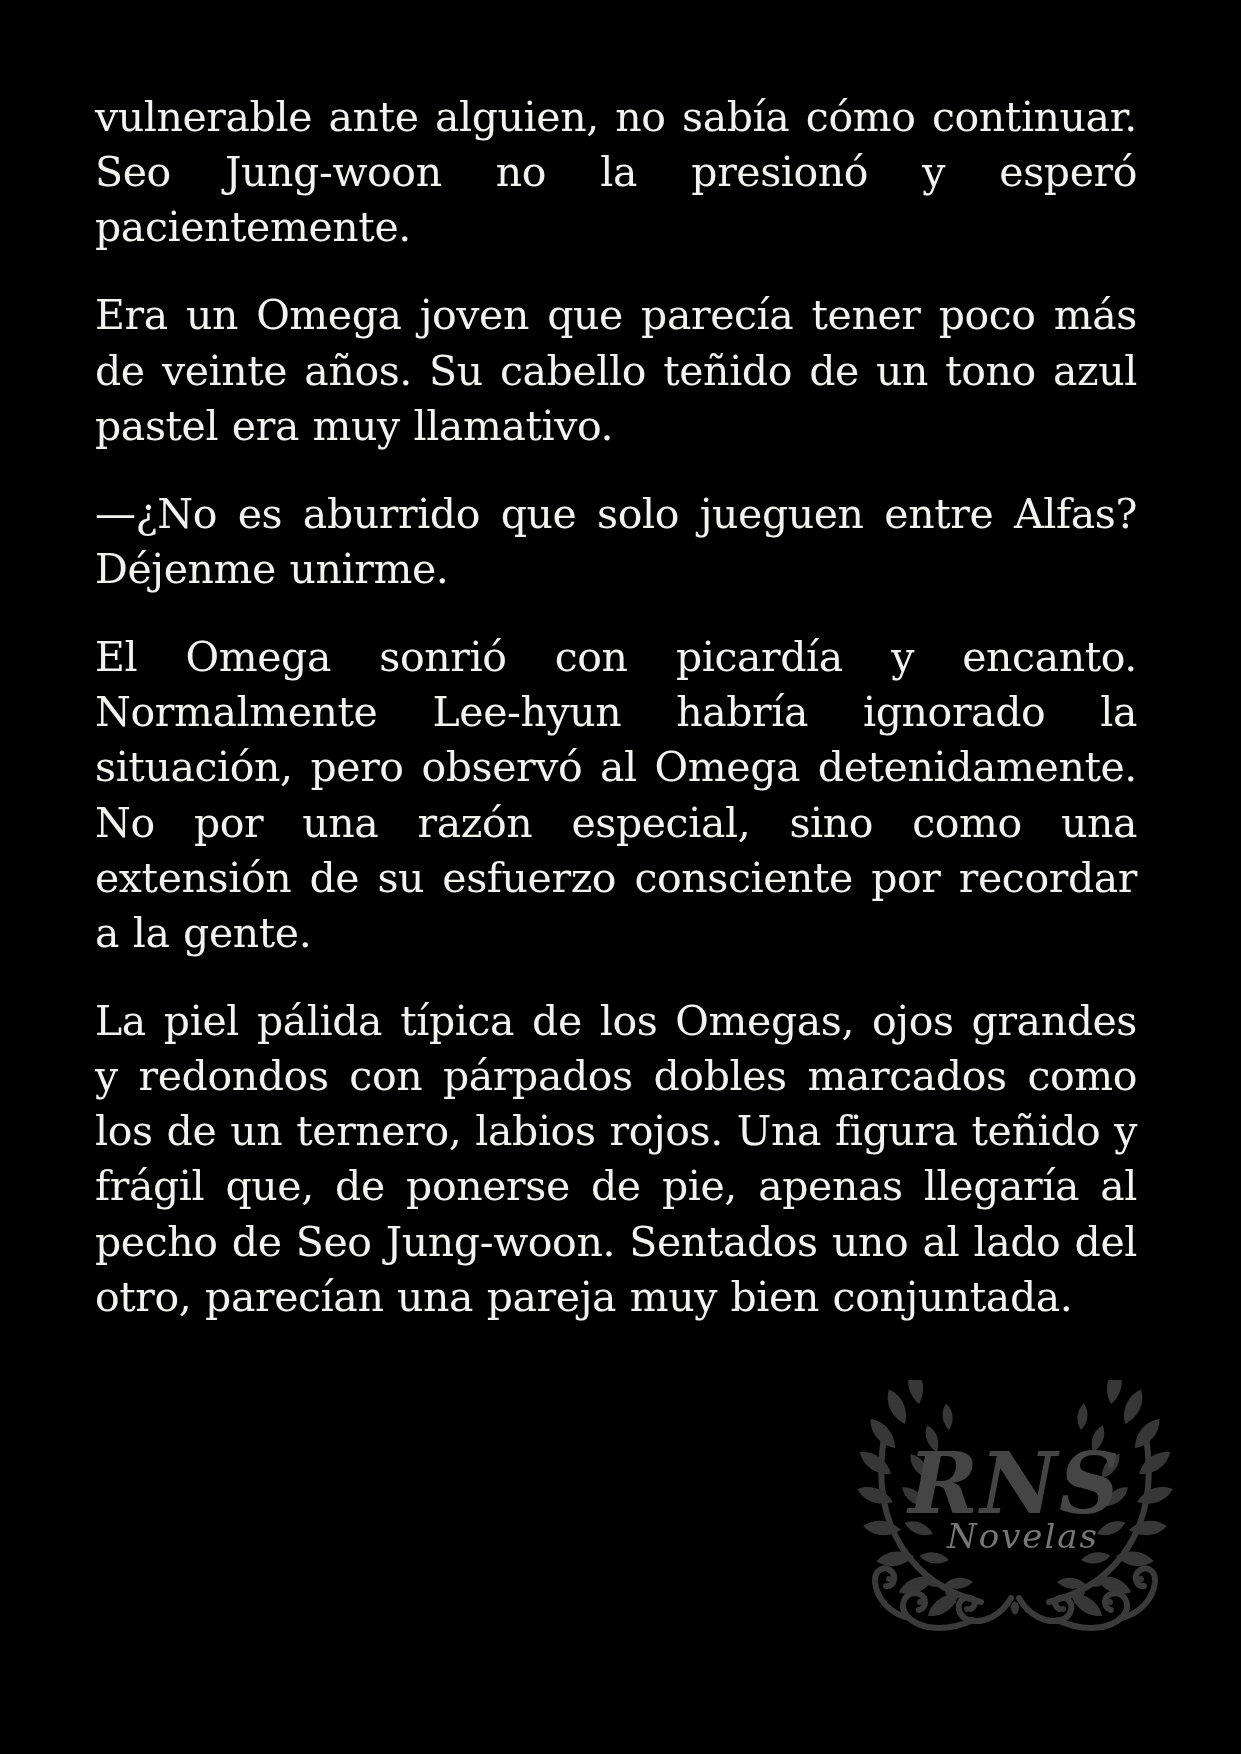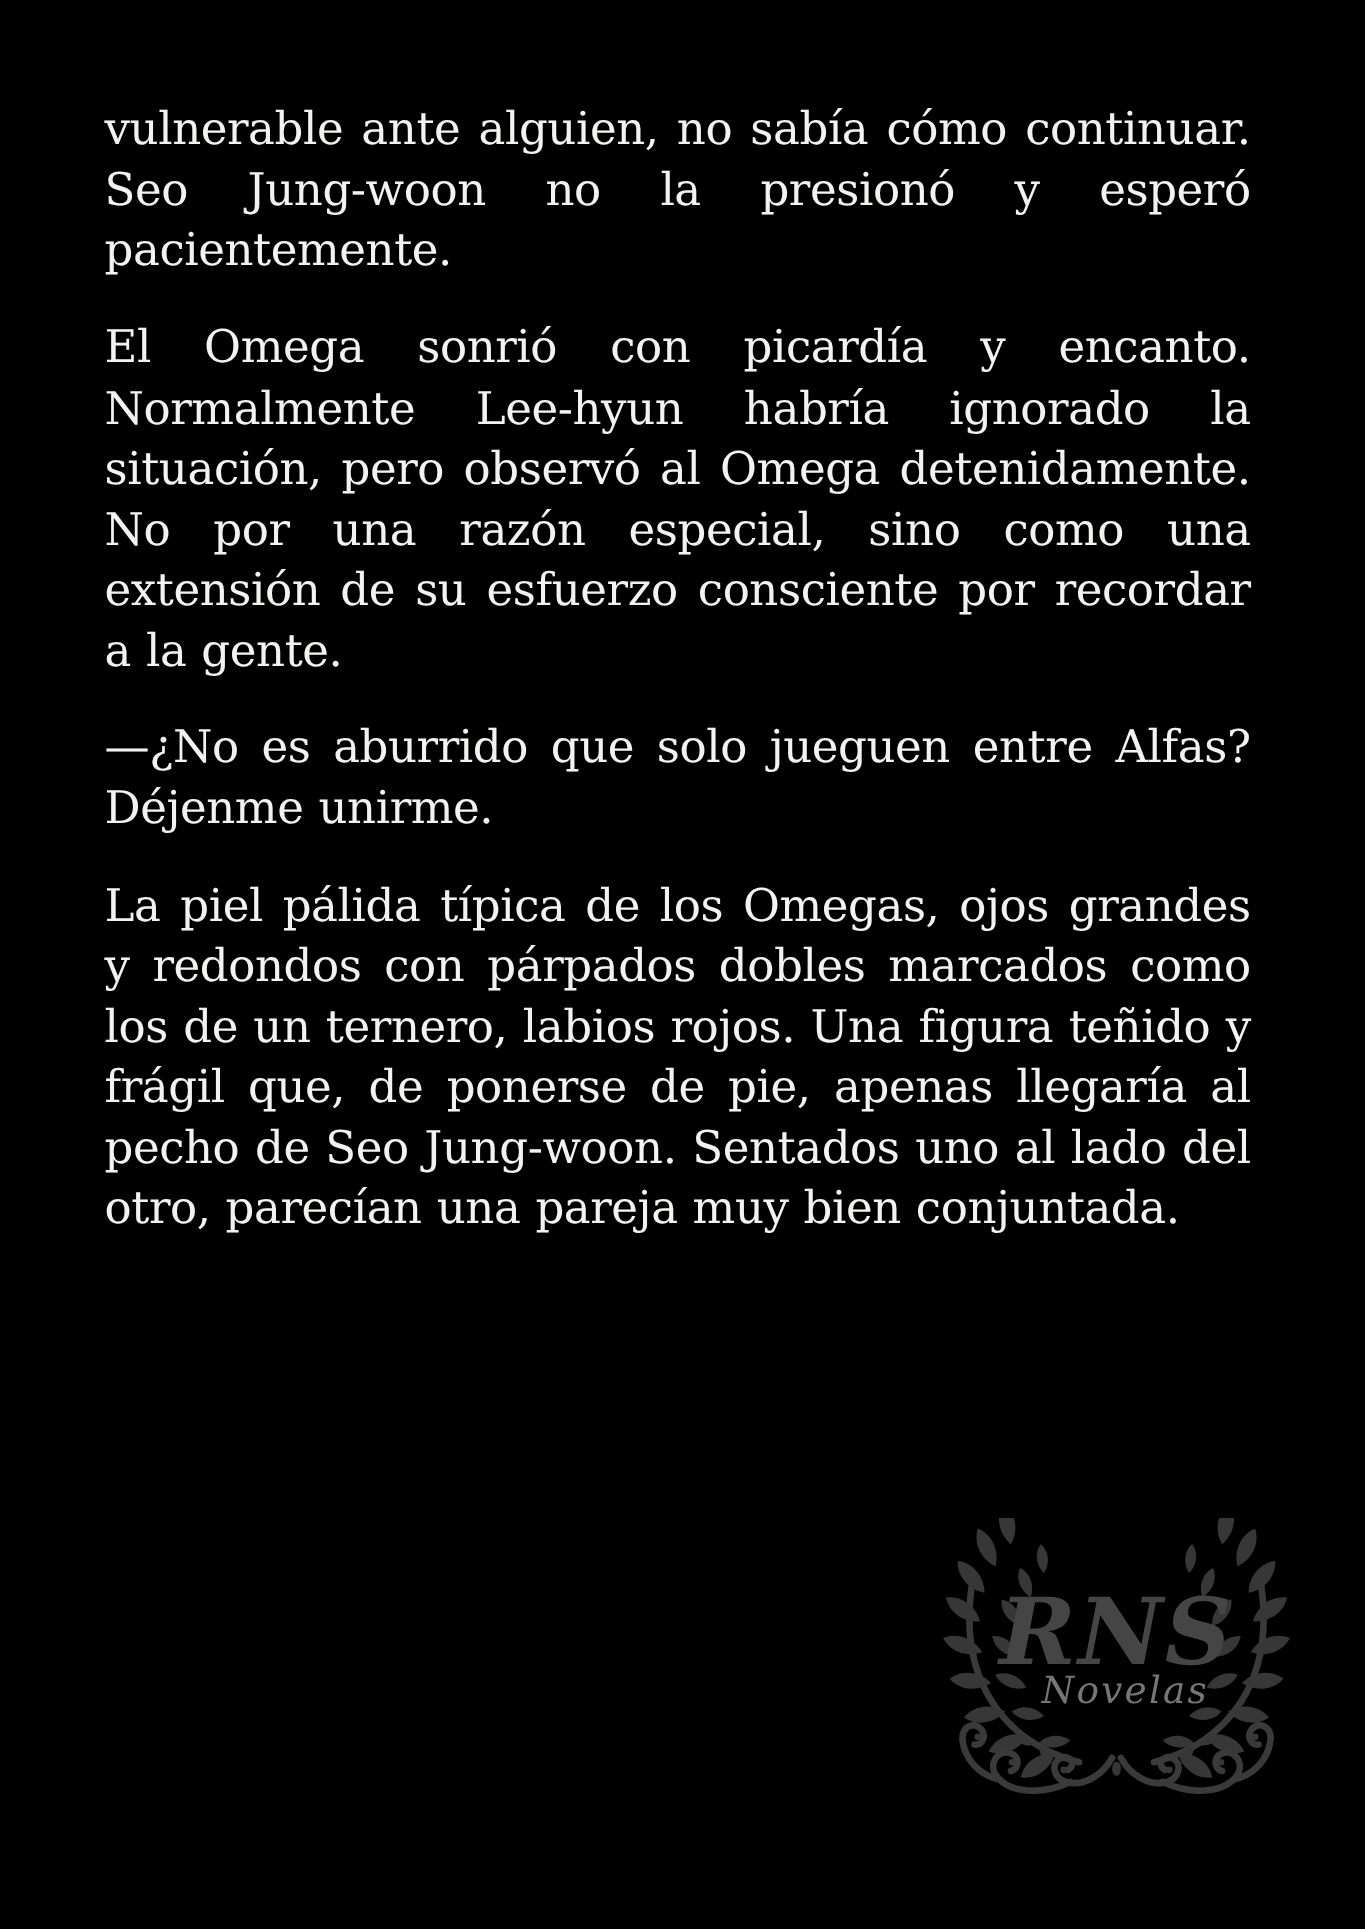--- a/index.html
+++ b/index.html
@@ -111,18 +111,19 @@
 
       <ellipse class="wreath-fill" cx="182" cy="228" rx="4" ry="6.5"></ellipse>
 
       <text class="wm-initials" x="182" y="133" text-anchor="middle">RNS</text>
       <text class="wm-subtitle" x="190" y="168" text-anchor="middle">Novelas</text>
     </svg>
   </div>
 
   <article class="text-block">
       <p>vulnerable ante alguien, no sabía cómo continuar. Seo Jung-woon no la presionó y esperó pacientemente.</p>
+      <p>Era un Omega joven que parecía tener poco más de veinte años. Su cabello teñido de un tono azul pastel era muy llamativo.</p>
+      <p>—¿No es aburrido que solo jueguen entre Alfas? Déjenme unirme.</p>
       <p>El Omega sonrió con picardía y encanto. Normalmente Lee-hyun habría ignorado la situación, pero observó al Omega detenidamente. No por una razón especial, sino como una extensión de su esfuerzo consciente por recordar a la gente.</p>
-      <p>—¿No es aburrido que solo jueguen entre Alfas? Déjenme unirme.</p>
       <p>La piel pálida típica de los Omegas, ojos grandes y redondos con párpados dobles marcados como los de un ternero, labios rojos. Una figura teñido y frágil que, de ponerse de pie, apenas llegaría al pecho de Seo Jung-woon. Sentados uno al lado del otro, parecían una pareja muy bien conjuntada.</p>
     </article>
 
 </main>
 
 </body></html>

